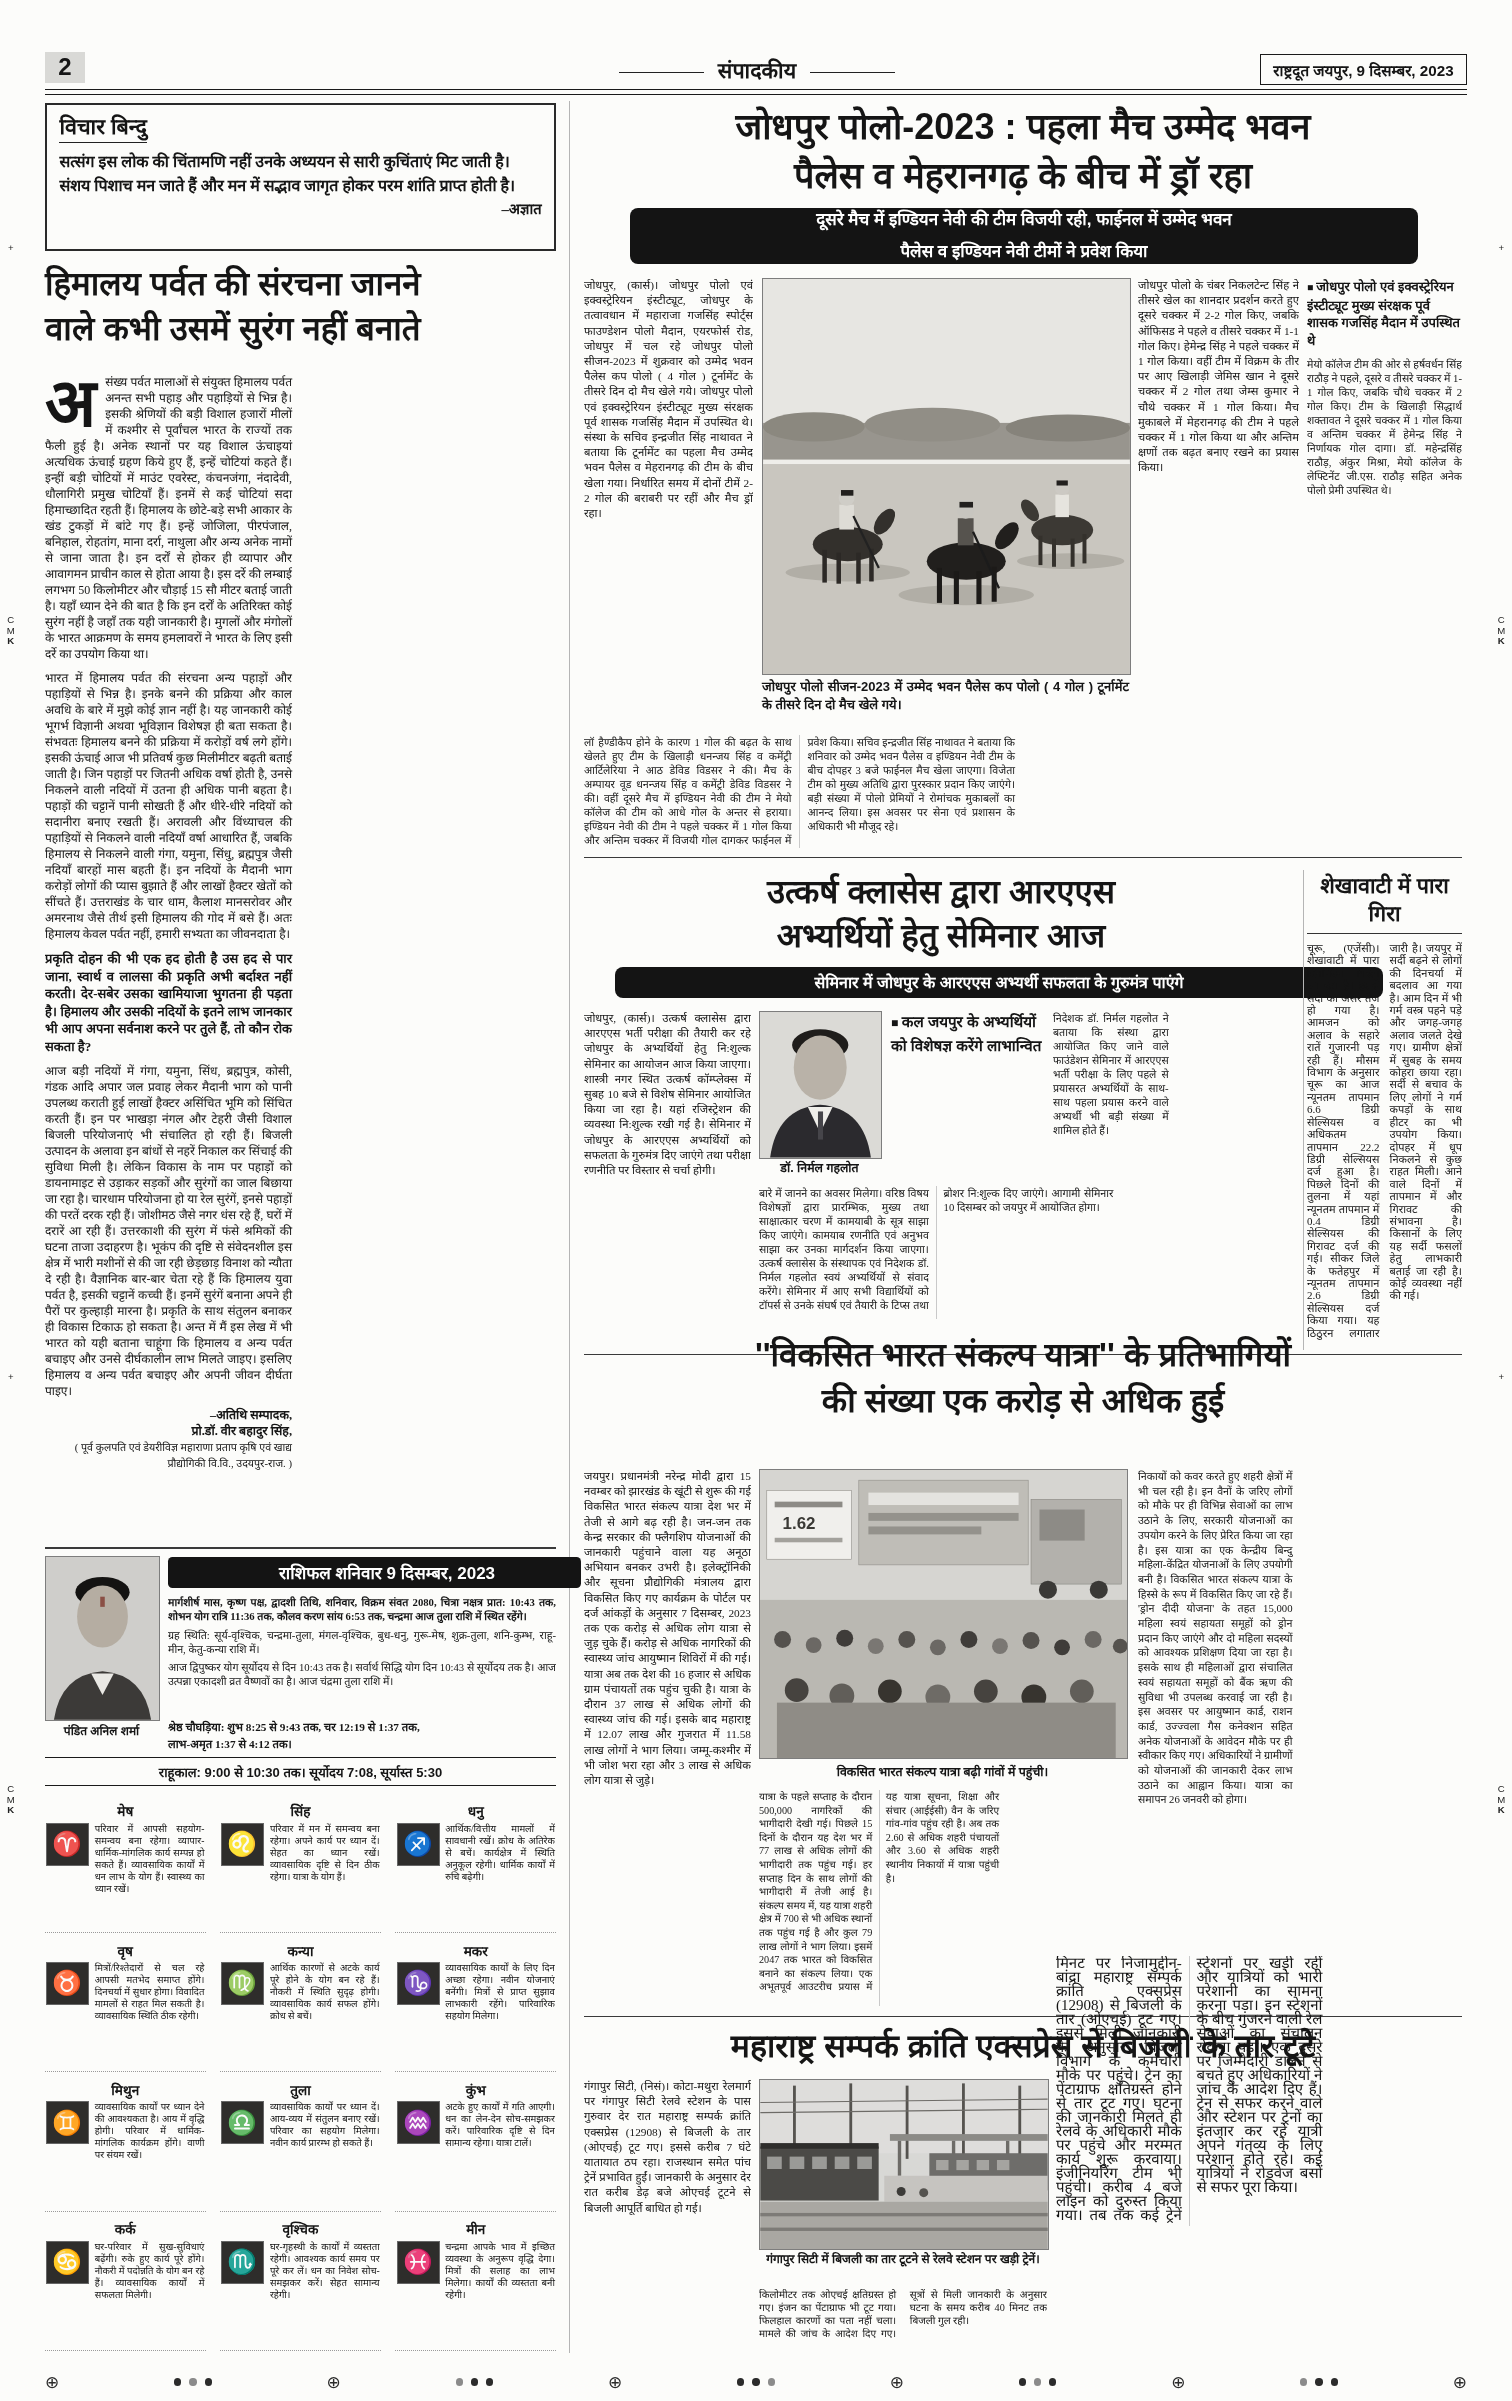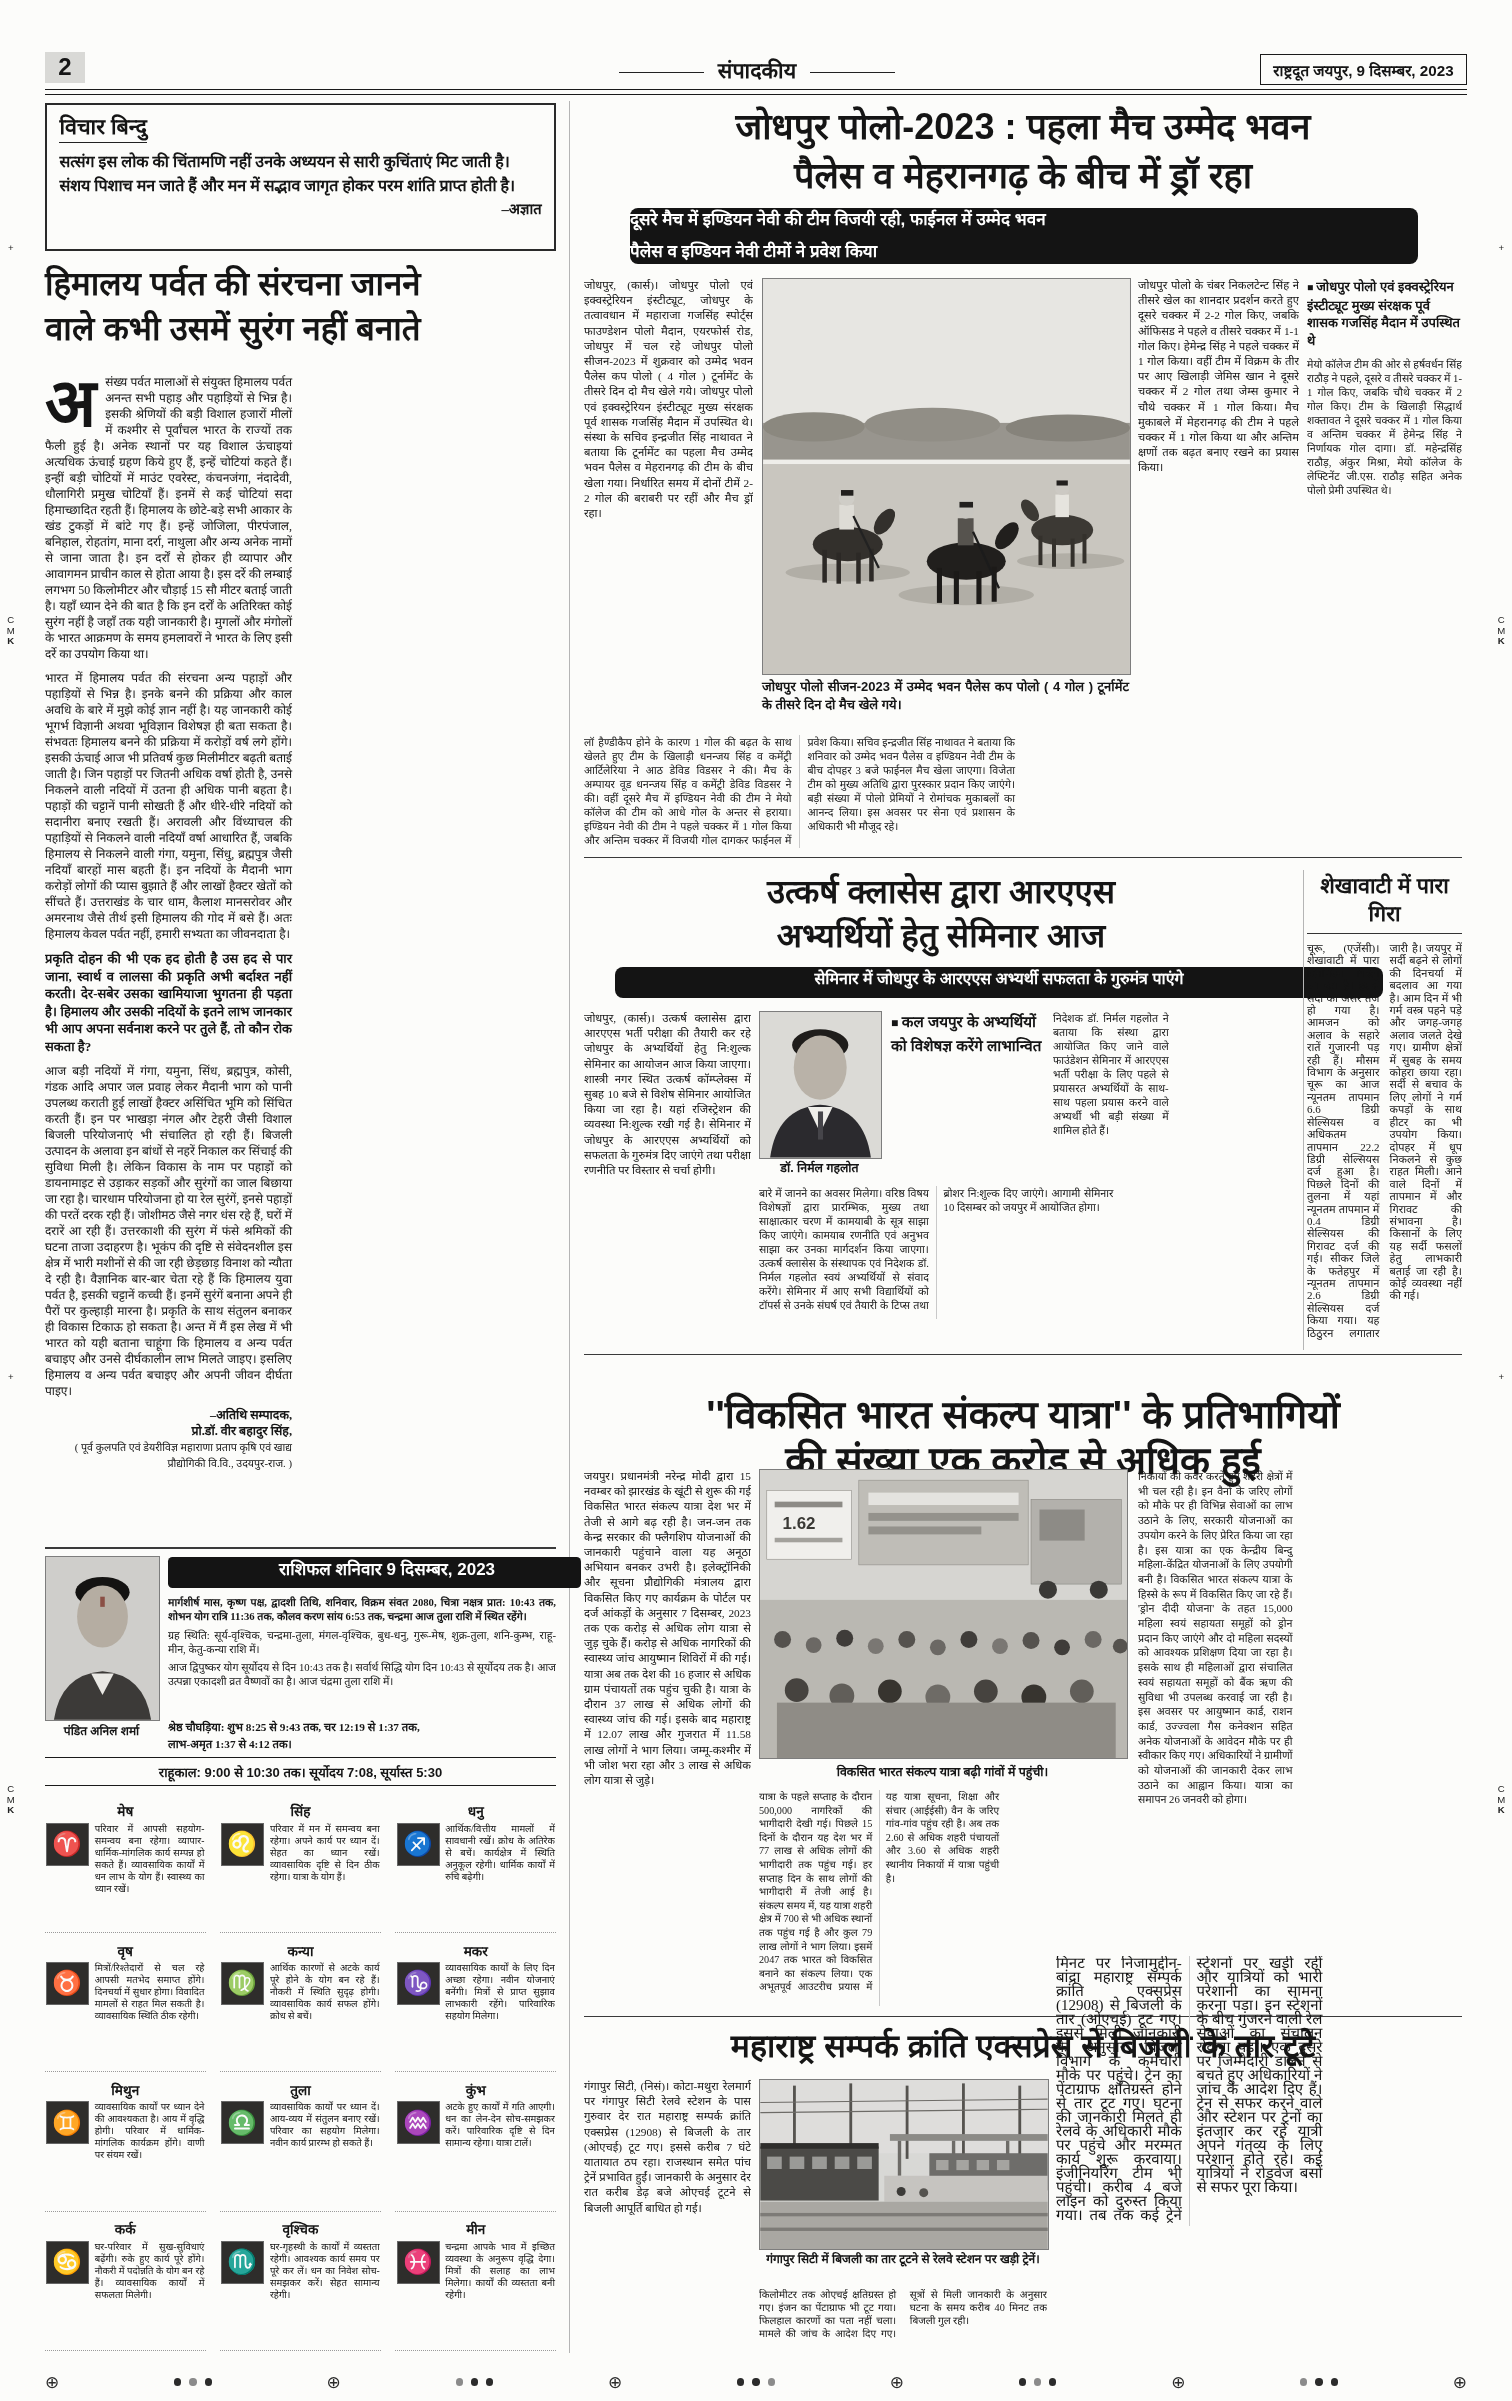--- a/index.html
+++ b/index.html
@@ -5,21 +5,21 @@
   html,body{margin:0;padding:0;background:#8f8f8f;}
   #paper{position:relative;width:1512px;height:2401px;background:#fcfcfa;color:#151515;
          font-family:"Liberation Serif",serif;overflow:hidden;}
   .abs{position:absolute;}
   .sans{font-family:"Liberation Sans",sans-serif;}
   .just{text-align:justify;font-size:12px;line-height:16px;}
   .b{font-weight:bold;}
   .ctr{text-align:center;}
   .hline{position:absolute;background:#3a3a3a;height:1.1px;}
   .vline{position:absolute;background:#b5b5b5;width:0.6px;}
-  .blackbar{background:#141414;color:#ffffff;border-radius:8px;display:flex;align-items:flex-start;
+  .blackbar{background:#141414;color:#ffffff;border-radius:8px;display:flex;align-items:center;
             justify-content:center;text-align:center;font-family:"Liberation Sans",sans-serif;font-weight:bold;gap:8px;}
   .photo{border:0.6px solid #7d7d7d;background:#d8d8d5;overflow:hidden;}
   .caption{font-family:"Liberation Sans",sans-serif;font-weight:bold;}
   .colflow{column-fill:auto;overflow:hidden;}
   .colflow p{margin:0 0 8px 0;}
   .dropcap{float:left;font-size:67px;line-height:54px;padding:2.3px 9px 0 0;font-weight:bold;
            font-family:"Liberation Sans",sans-serif;}
   .pullq{font-weight:bold;font-size:13px;line-height:17.5px;}
   .bullet::before{content:"■ ";font-size:0.8em;}
   .zgrid{display:grid;grid-template-columns:repeat(3,1fr);grid-template-rows:repeat(4,1fr);
@@ -183,21 +183,21 @@
     <p>बारे में जानने का अवसर मिलेगा। वरिष्ठ विषय विशेषज्ञों द्वारा प्रारम्भिक, मुख्य तथा साक्षात्कार चरण में कामयाबी के सूत्र साझा किए जाएंगे। कामयाब रणनीति एवं अनुभव साझा कर उनका मार्गदर्शन किया जाएगा। उत्कर्ष क्लासेस के संस्थापक एवं निदेशक डॉ. निर्मल गहलोत स्वयं अभ्यर्थियों से संवाद करेंगे। सेमिनार में आए सभी विद्यार्थियों को टॉपर्स से उनके संघर्ष एवं तैयारी के टिप्स तथा ब्रोशर नि:शुल्क दिए जाएंगे। आगामी सेमिनार 10 दिसम्बर को जयपुर में आयोजित होगा।</p>
   </div>
 
   <div class="vline" style="left:1303px;top:870px;height:480px;"></div>
   <div class="abs sans b ctr" style="left:1307px;top:872px;width:155px;font-size:21.5px;line-height:28px;border-bottom:1.1px solid #333;padding-bottom:4.5px;">शेखावाटी में पारा गिरा</div>
   <div class="abs just colflow" style="left:1307px;top:942px;width:155px;height:408px;column-count:2;column-gap:10.2px;font-size:11px;line-height:12.4px;">
     <p>चूरू, (एजेंसी)। शेखावाटी में पारा दिनों-दिन गिरता जा रहा है। इससे सर्दी का असर तेज हो गया है। आमजन को अलाव के सहारे रातें गुजारनी पड़ रही हैं। मौसम विभाग के अनुसार चूरू का आज न्यूनतम तापमान 6.6 डिग्री सेल्सियस व अधिकतम तापमान 22.2 डिग्री सेल्सियस दर्ज हुआ है। पिछले दिनों की तुलना में यहां न्यूनतम तापमान में 0.4 डिग्री सेल्सियस की गिरावट दर्ज की गई। सीकर जिले के फतेहपुर में न्यूनतम तापमान 2.6 डिग्री सेल्सियस दर्ज किया गया। यह ठिठुरन लगातार जारी है। जयपुर में सर्दी बढ़ने से लोगों की दिनचर्या में बदलाव आ गया है। आम दिन में भी गर्म वस्त्र पहने पड़े और जगह-जगह अलाव जलते देखे गए। ग्रामीण क्षेत्रों में सुबह के समय कोहरा छाया रहा। सर्दी से बचाव के लिए लोगों ने गर्म कपड़ों के साथ हीटर का भी उपयोग किया। दोपहर में धूप निकलने से कुछ राहत मिली। आने वाले दिनों में तापमान में और गिरावट की संभावना है। किसानों के लिए यह सर्दी फसलों हेतु लाभकारी बताई जा रही है। कोई व्यवस्था नहीं की गई।</p>
   </div>
 
   <div class="hline" style="left:584px;top:1354px;width:878px;"></div>
-  <div class="abs sans b ctr" style="left:584px;top:1392px;width:878px;font-size:39px;line-height:46px;">
+  <div class="abs sans b ctr" style="left:584px;top:1332px;width:878px;font-size:33px;line-height:46px;">
     <div>''विकसित भारत संकल्प यात्रा'' के प्रतिभागियों</div>
     <div>की संख्या एक करोड़ से अधिक हुई</div>
   </div>
 
   <div class="abs just" style="left:584px;top:1469px;width:167px;height:536px;overflow:hidden;font-size:11.3px;line-height:15.2px;">जयपुर। प्रधानमंत्री नरेन्द्र मोदी द्वारा 15 नवम्बर को झारखंड के खूंटी से शुरू की गई विकसित भारत संकल्प यात्रा देश भर में तेजी से आगे बढ़ रही है। जन-जन तक केन्द्र सरकार की फ्लैगशिप योजनाओं की जानकारी पहुंचाने वाला यह अनूठा अभियान बनकर उभरी है। इलेक्ट्रॉनिकी और सूचना प्रौद्योगिकी मंत्रालय द्वारा विकसित किए गए कार्यक्रम के पोर्टल पर दर्ज आंकड़ों के अनुसार 7 दिसम्बर, 2023 तक एक करोड़ से अधिक लोग यात्रा से जुड़ चुके हैं। करोड़ से अधिक नागरिकों की स्वास्थ्य जांच आयुष्मान शिविरों में की गई। यात्रा अब तक देश की 16 हजार से अधिक ग्राम पंचायतों तक पहुंच चुकी है। यात्रा के दौरान 37 लाख से अधिक लोगों की स्वास्थ्य जांच की गई। इसके बाद महाराष्ट्र में 12.07 लाख और गुजरात में 11.58 लाख लोगों ने भाग लिया। जम्मू-कश्मीर में भी जोश भरा रहा और 3 लाख से अधिक लोग यात्रा से जुड़े।</div>
 
   <div class="abs photo" style="left:759px;top:1469px;width:367px;height:288px;">
     <svg viewBox="0 0 650 510" width="367" height="288">
       <rect x="0" y="0" width="650" height="510" fill="#d6d5d1"></rect>
       <rect x="12" y="36" width="150" height="122" fill="#f0efec" stroke="#8d8b86"></rect>

